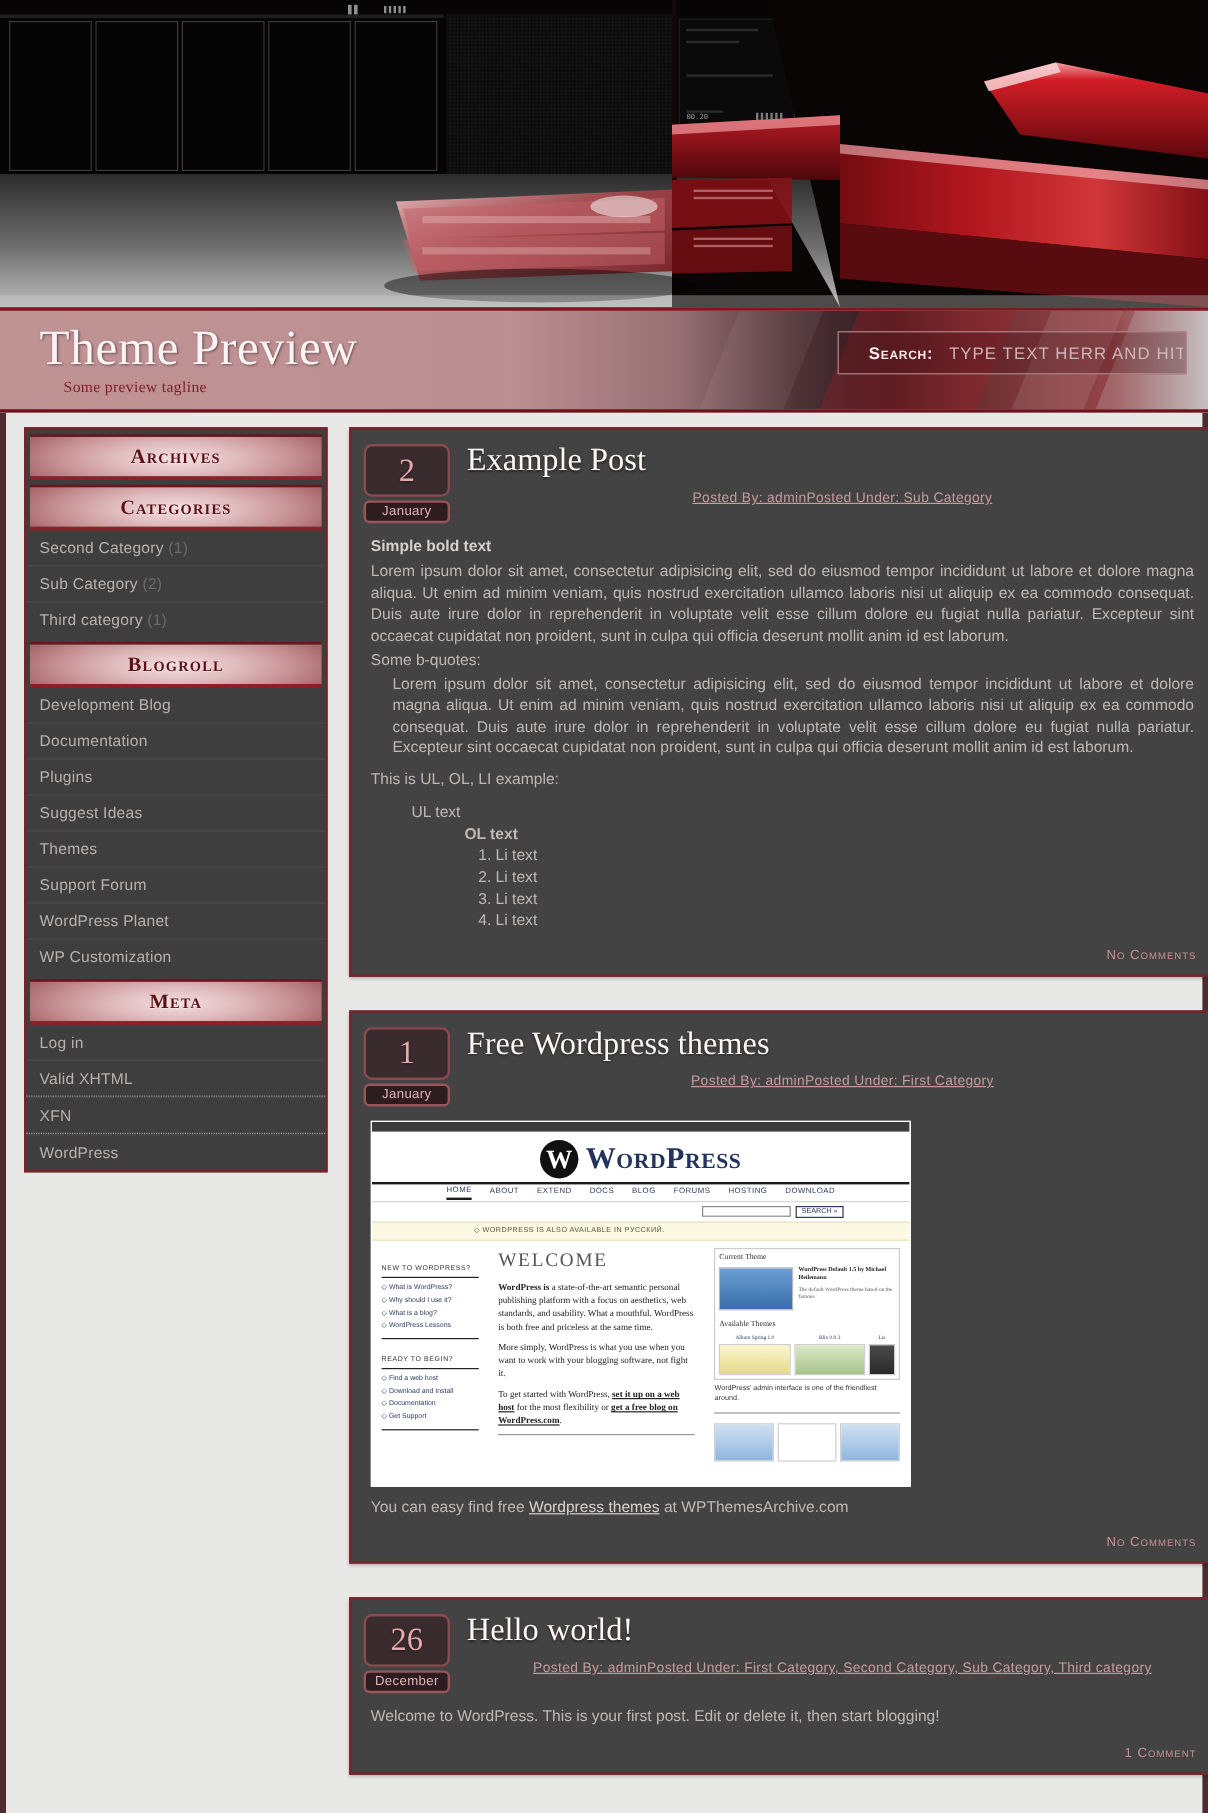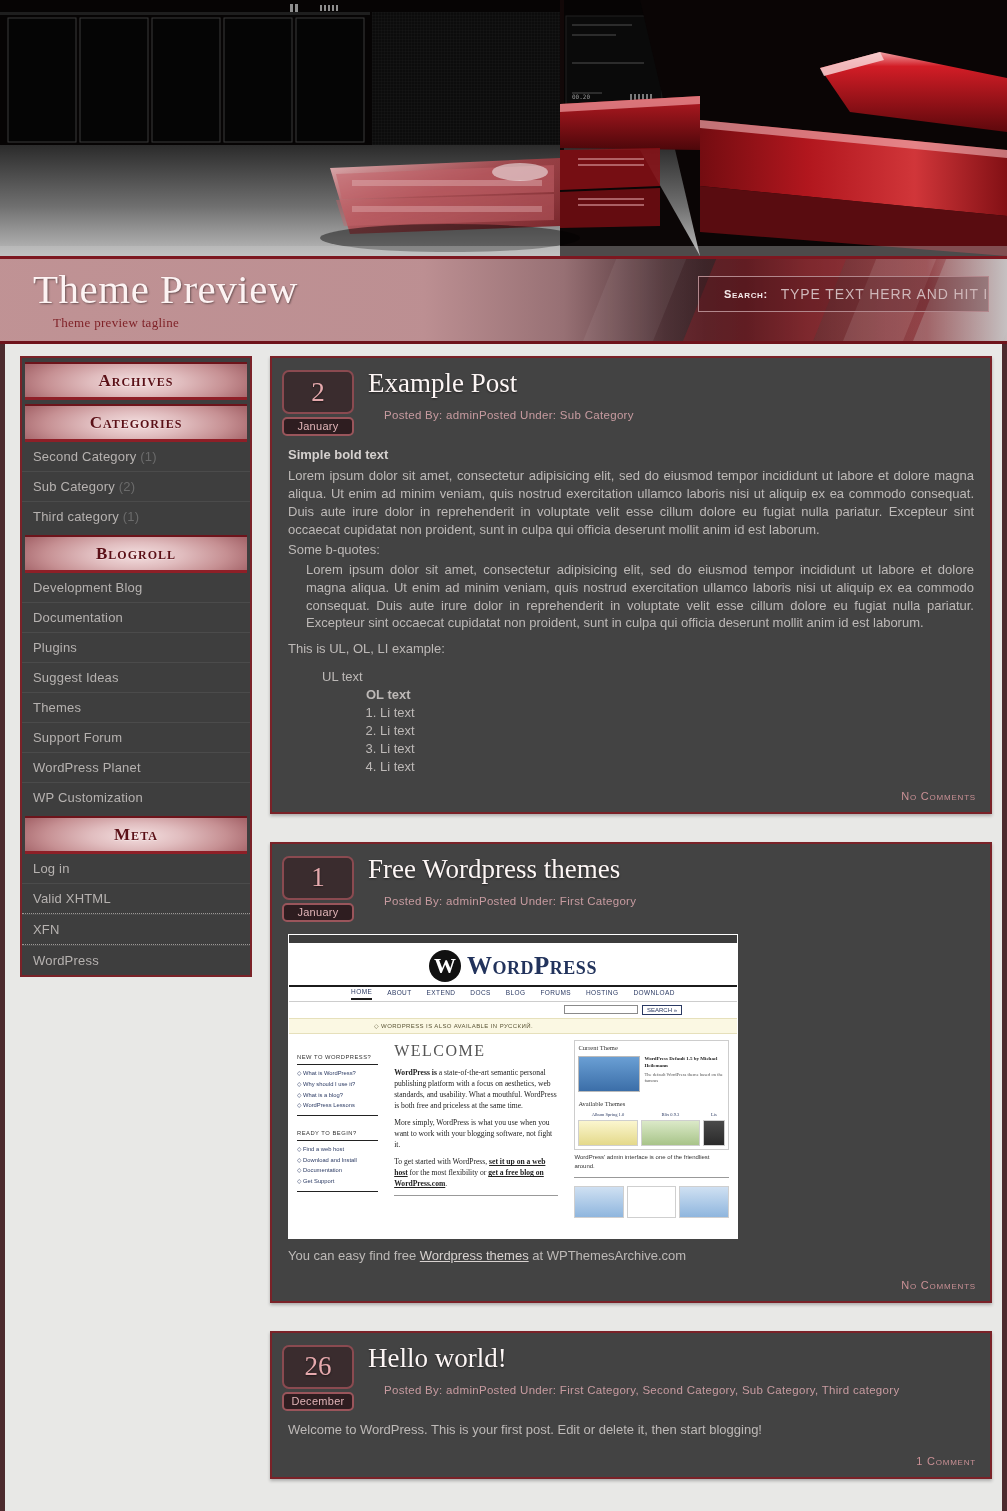--- a/index.html
+++ b/index.html
@@ -66,21 +66,21 @@
   .searchbox {
     position: absolute; right: 18px; top: 17px;
     width: 291px; height: 36px;
     border: 1px solid #b2878c;
     background: rgba(70,20,25,0.32);
     display: flex; align-items: center;
     padding-left: 25px;
     overflow: hidden;
   }
   .search-label {
-    font-size: 11px; font-weight: bold; color: #f5eaea;
+    font-size: 14px; font-weight: bold; color: #f5eaea;
     font-variant: small-caps; letter-spacing: 0.6px;
     margin-right: 11px; white-space: nowrap;
   }
   .search-input {
     flex: 1; background: transparent; border: 0; outline: none;
     font-family: "Liberation Sans", sans-serif;
     font-size: 14px; color: #cfb7b9; letter-spacing: 0.9px;
   }
   .search-input::placeholder { color: #cfb7b9; opacity: 1; }
 
@@ -92,21 +92,21 @@
     background: #e8e8e6;
     border-left: 5px solid #4d2b2e;
     border-right: 5px solid #4d2b2e;
     padding: 12px 0 40px 0;
     display: flex;
     align-items: flex-start;
   }
 
   
   .sidebar {
-    width: 232px;
+    width: 253px;
     margin-left: 15px;
     border: 2px solid #7a2228;
     background: #3e3e3e;
     padding: 0;
     flex: none;
   }
   .widget { padding: 0; }
   .widget-title {
     height: 38px;
     margin: 4px 3px 0 3px;
@@ -176,41 +176,42 @@
   }
   .post-title {
     margin: 0; padding: 0 0 4px 0;
     font-family: "Liberation Serif", serif;
     font-size: 27px; font-weight: normal;
     color: #fdf6f5;
     text-shadow: 0 1px 2px rgba(0,0,0,0.5);
     line-height: 1.15;
   }
   .post-meta {
-    display: flex; justify-content: flex-start; align-items: baseline;
+    display: flex; justify-content: center; align-items: baseline;
     padding: 6px 2px 0 16px;
     font-size: 11.5px; color: #c79ba0;
     letter-spacing: 0.3px;
+    text-decoration: underline;
   }
 
   .post-body {
     padding: 12px 6px 4px 6px;
     font-size: 13px; color: #bdb9b7;
     line-height: 1.38;
   }
   .post-body p { margin: 0 0 2px 0; text-align: justify; }
   .post-body .bold-lead { font-weight: bold; color: #d5d1cf; margin-bottom: 3px; }
   .post-body blockquote {
     margin: 2px 0 8px 18px;
     text-align: justify;
   }
   .post-body ul { list-style: none; margin: 10px 0 0 34px; padding: 0; }
   .post-body ul ul { list-style: none; margin: 0 0 0 44px; font-weight: bold; }
   .post-body ol { margin: 0 0 0 44px; padding: 0; }
-  .post-body ol li { list-style: decimal; margin-left: 14px; }
+  .post-body ol li { list-style: decimal; margin-left: 26px; }
 
   .post-foot {
     text-align: right;
     padding: 10px 4px 4px 0;
     font-size: 11px;
     font-variant: small-caps;
     letter-spacing: 0.8px;
   }
   .post-foot a { color: #c99095; text-decoration: none; }
 
@@ -401,21 +402,21 @@
   </svg>
 </div>
 
 <div class="titlebar">
   <div class="tb-streak s1"></div>
   <div class="tb-streak s2"></div>
   <div class="tb-streak s3"></div>
   <div class="tb-streak s4"></div>
 
   <h1 class="site-title">Theme Preview</h1>
-  <div class="site-tagline">Theme preview tagline</div>
+  <div class="site-tagline">Some preview tagline</div>
 
   <div class="searchbox">
     <span class="search-label">Search:</span>
     <input class="search-input" type="text" placeholder="TYPE TEXT HERR AND HIT ENTER!" style="">
   </div>
 </div>
 
 <div class="page">
 
   <div class="sidebar">

